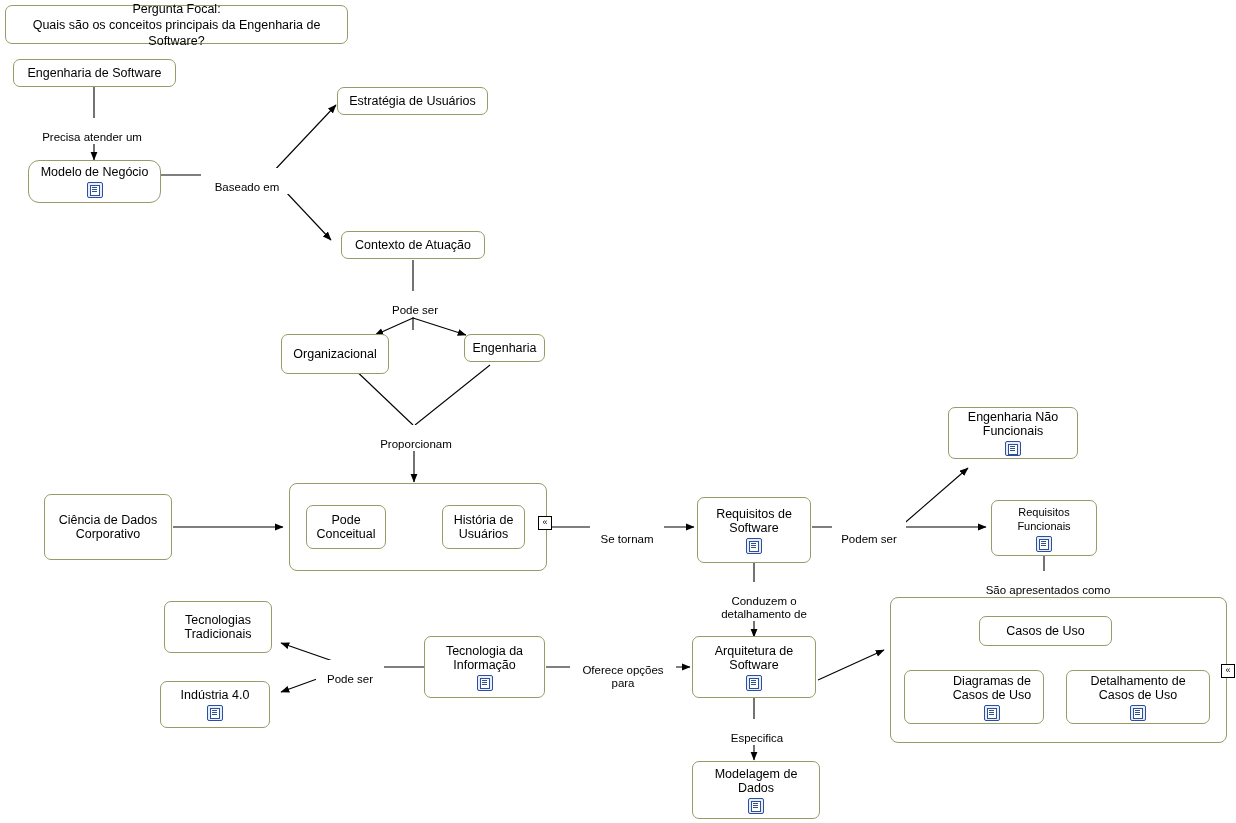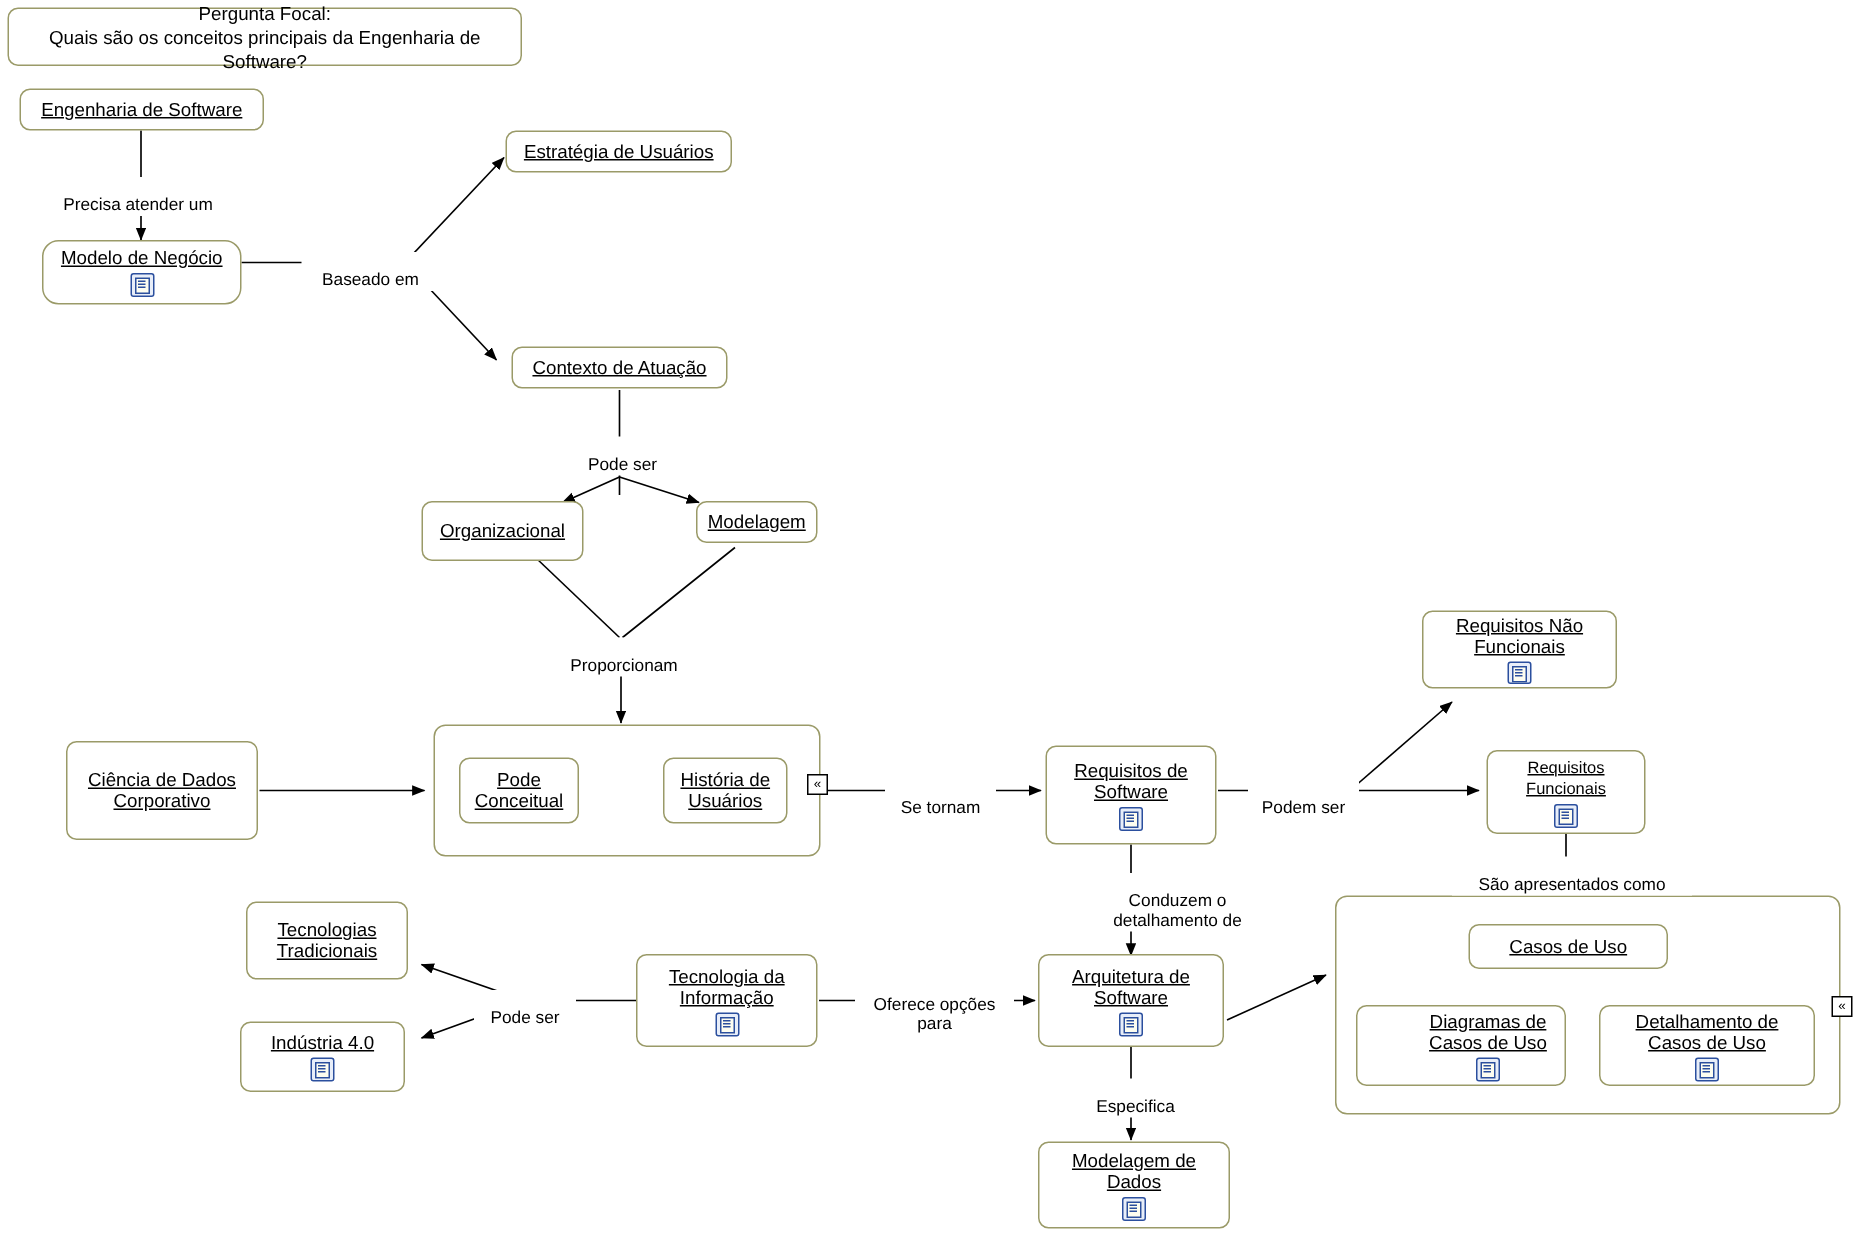--- a/index.html
+++ b/index.html
@@ -31,21 +31,20 @@
     background: #ffffff;
     color: #000000;
     font-size: 12.5px;
     line-height: 14px;
     text-align: center;
     display: flex;
     flex-direction: column;
     align-items: center;
     justify-content: center;
     padding: 2px 4px;
-    text-decoration: underline;
   }
   .node .label {
     white-space: pre-line;
   }
   .group {
     position: absolute;
     box-sizing: border-box;
     border: 1px solid #9a9a68;
     border-radius: 8px;
     background: #ffffff;
@@ -197,21 +196,21 @@
 
   <div class="node" style="left:341px; top:231px; width:144px; height:28px;">
     <span class="label">Contexto de Atuação</span>
   </div>
 
   <div class="node" style="left:281px; top:334px; width:108px; height:40px;">
     <span class="label">Organizacional</span>
   </div>
 
   <div class="node" style="left:464px; top:334px; width:81px; height:28px;">
-    <span class="label">Modelagem</span>
+    <span class="label">Engenharia</span>
   </div>
 
   <div class="node" style="left:306px; top:505px; width:80px; height:44px;">
     <span class="label">Pode
 Conceitual</span>
   </div>
 
   <div class="node" style="left:442px; top:505px; width:83px; height:44px;">
     <span class="label">História de
 Usuários</span>
@@ -222,21 +221,21 @@
 Corporativo</span>
   </div>
 
   <div class="node" style="left:697px; top:497px; width:114px; height:66px;">
     <span class="label">Requisitos de
 Software</span>
     <span class="res-icon"></span>
   </div>
 
   <div class="node" style="left:948px; top:407px; width:130px; height:52px;">
-    <span class="label">Requisitos Não
+    <span class="label">Engenharia Não
 Funcionais</span>
     <span class="res-icon"></span>
   </div>
 
   <div class="node" style="left:991px; top:500px; width:106px; height:56px;">
     <span class="label" style="font-size:11px;">Requisitos
 Funcionais</span>
     <span class="res-icon"></span>
   </div>
 
@@ -301,21 +300,21 @@
   </div>
 
   <div class="edge-label" style="left:590px; top:520px; width:72px;">
     <span>Se tornam</span>
   </div>
 
   <div class="edge-label" style="left:832px; top:520px; width:72px;">
     <span>Podem ser</span>
   </div>
 
-  <div class="edge-label" style="left:732px; top:582px; width:104px;">
+  <div class="edge-label" style="left:711px; top:582px; width:104px;">
     <span>Conduzem o
 detalhamento de</span>
   </div>
 
   <div class="edge-label" style="left:968px; top:571px; width:158px;">
     <span>São apresentados como</span>
   </div>
 
   <div class="edge-label" style="left:316px; top:660px; width:66px;">
     <span>Pode ser</span>

